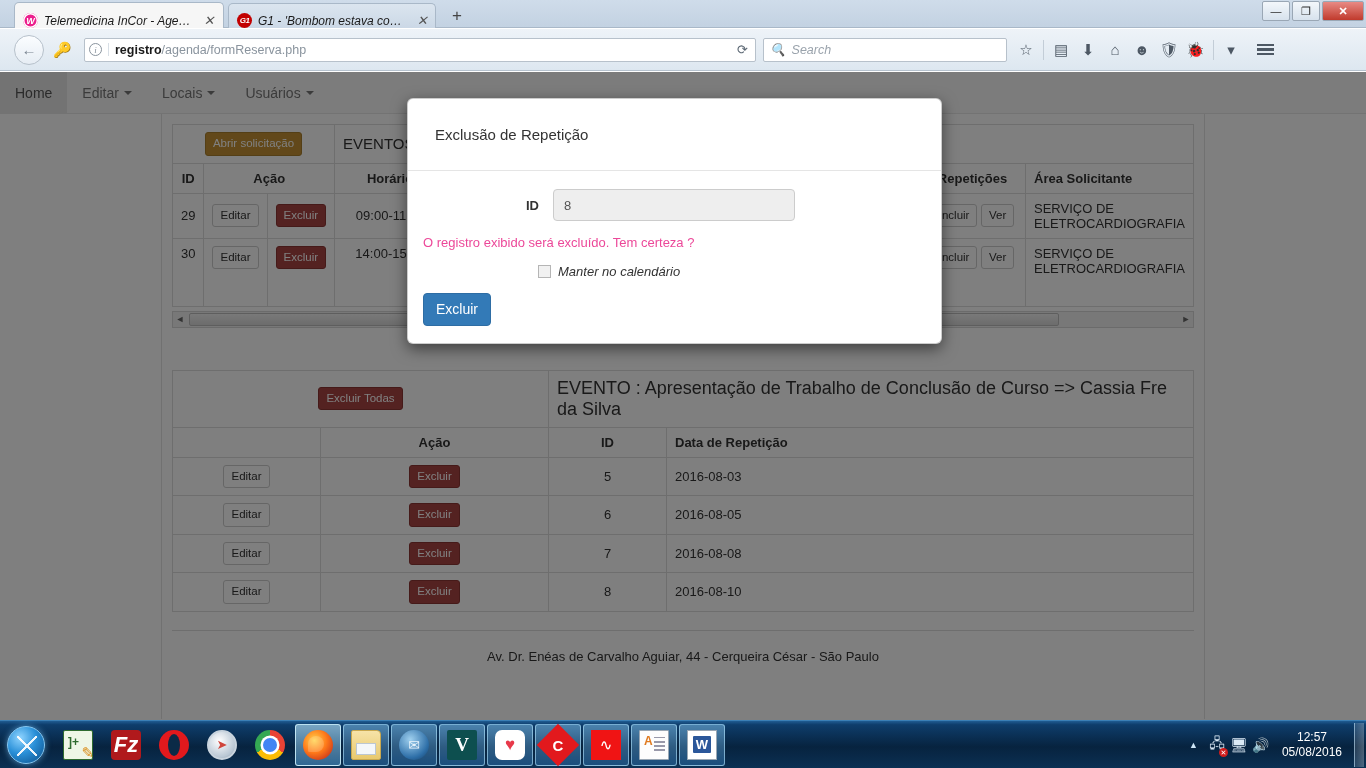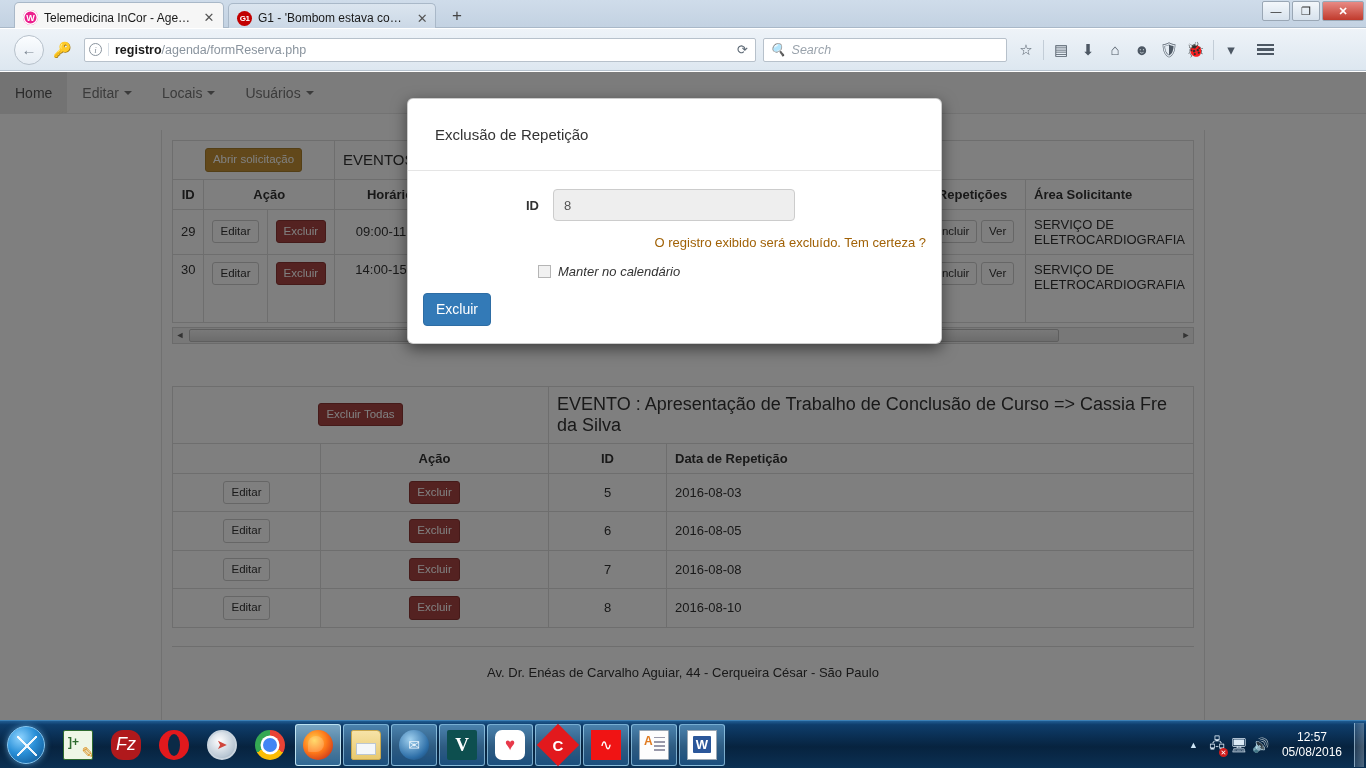--- a/index.html
+++ b/index.html
@@ -17,24 +17,24 @@
   
   .tabstrip {
     position: absolute; top: 0; left: 0; width: 1366px; height: 28px;
     background: linear-gradient(to bottom, #cfdcea 0%, #c3d2e2 100%);
     border-bottom: 1px solid #a9b8c8;
   }
   .tab {
     position: absolute; top: 3px; height: 25px;
     border: 1px solid #a9b8c8; border-bottom: none;
     border-radius: 5px 5px 0 0;
-    display: flex; align-items: center; gap: 6px;
+    display: flex; align-items: flex-end; gap: 6px;
     padding: 4px 6px 0 8px;
     font-size: 12px; color: #1a1a1a;
-    overflow: hidden; white-space: nowrap;
+    overflow: hidden; white-space: nowrap; font-style: italic;
   }
   .tab.active { background: #f6f6f6; top: 2px; height: 26px; }
   .tab.inactive { background: linear-gradient(to bottom,#dbe5ef,#cbd8e6); }
   .tab .favicon {
     width: 15px; height: 15px; flex: 0 0 15px;
     display: inline-block; border-radius: 50%;
     position: relative;
   }
   .fav-incor {
     background: #ec1f8d;
@@ -157,21 +157,21 @@
     font-size: 14px; color: #777777; cursor: pointer;
   }
   .appnav .navitem.active { background: #e7e7e7; color: #555; }
   .caret {
     display:inline-block; margin-left:5px;
     border-left:4px solid transparent; border-right:4px solid transparent;
     border-top:4px solid currentColor;
   }
 
   .container {
-    width: 1044px; margin: 16px auto; background: #fff;
+    width: 1044px; margin: 0 auto; background: #fff;
     border-left: 1px solid #e3e3e3; border-right: 1px solid #e3e3e3;
     min-height: 605px; position: relative;
   }
   .content-pad { padding: 10px 10px 0 10px; }
 
   
   table { border-collapse: collapse; width: 100%; font-size: 13px; color:#333; }
   .tbl { border: 1px solid #ddd; margin-bottom: 0; }
   .tbl th, .tbl td { border: 1px solid #ddd; padding: 7px 8px; vertical-align: middle; }
   .tbl th { font-weight: bold; text-align: center; }
@@ -234,21 +234,21 @@
     width: 130px; text-align: right; padding-right: 14px;
     font-size: 13px; font-weight: bold; color:#333;
   }
   .form-ctrl {
     width: 242px; height: 32px; background:#eeeeee;
     border: 1px solid #cccccc; border-radius: 4px;
     padding: 6px 10px; font-size: 13px; color:#555;
     font-family: "Liberation Sans", sans-serif;
   }
   .confirm-text {
-    text-align: right; font-size: 13px; color: #a16207; margin: 2px 0 14px 0;
+    text-align: left; font-size: 13px; color: #ec4899; margin: 2px 0 14px 0;
   }
   .check-row { display:flex; align-items:center; padding-left: 115px; }
   .check-row .box {
     width: 13px; height: 13px; border: 1px solid #b5b5b5; background: #f1f1f1;
     margin-right: 7px; cursor:pointer;
   }
   .check-row .lbl { font-size: 13px; font-style: italic; color:#333; }
   .modal-actions { padding: 14px 0 2px 0; }
   .modal-footer {
     padding: 15px; border-top: 1px solid #e5e5e5; text-align: right;
@@ -292,21 +292,21 @@
     background: linear-gradient(to bottom,rgba(190,235,255,.6),rgba(95,175,230,.45));
     border-color: rgba(210,245,255,.85);
   }
   .ticon { width: 30px; height: 30px; position: relative; }
 
   
   .ic-npp { background:#eef6e6; border:1.5px solid #2f6b2f; border-radius:2px; }
   .ic-npp::after { content:"✎"; position:absolute; right:-2px; bottom:-3px; font-size:15px; color:#d98b16; }
   .ic-npp::before { content:"]+"; position:absolute; left:4px; top:4px; font-size:12px; color:#2f6b2f; font-weight:bold;}
   .ic-fz { background:#b0191c; color:#fff; display:flex; align-items:center; justify-content:center;
-           font-weight:normal; font-size:18px; font-style:italic; border-radius:12px; }
+           font-weight:bold; font-size:22px; font-style:italic; border-radius:4px; }
   .ic-opera { border-radius:50%; background:#e2191d; position:relative; }
   .ic-opera::after { content:""; position:absolute; left:9px; top:4px; width:12px; height:22px;
                      border-radius:50%; background:#0b2a47; }
   .ic-safari { border-radius:50%; background: radial-gradient(circle at 40% 35%,#fff,#b9c7d4 70%,#7f8d9a);
                border:2px solid #c9d4de; display:flex; align-items:center; justify-content:center;
                color:#d0453b; font-size:13px; }
   .ic-chrome { border-radius:50%;
     background: conic-gradient(#ea4335 0deg 120deg, #fbbc05 120deg 240deg, #34a853 240deg 360deg);
     position: relative; }
   .ic-chrome::after { content:""; position:absolute; inset:8px; border-radius:50%;

